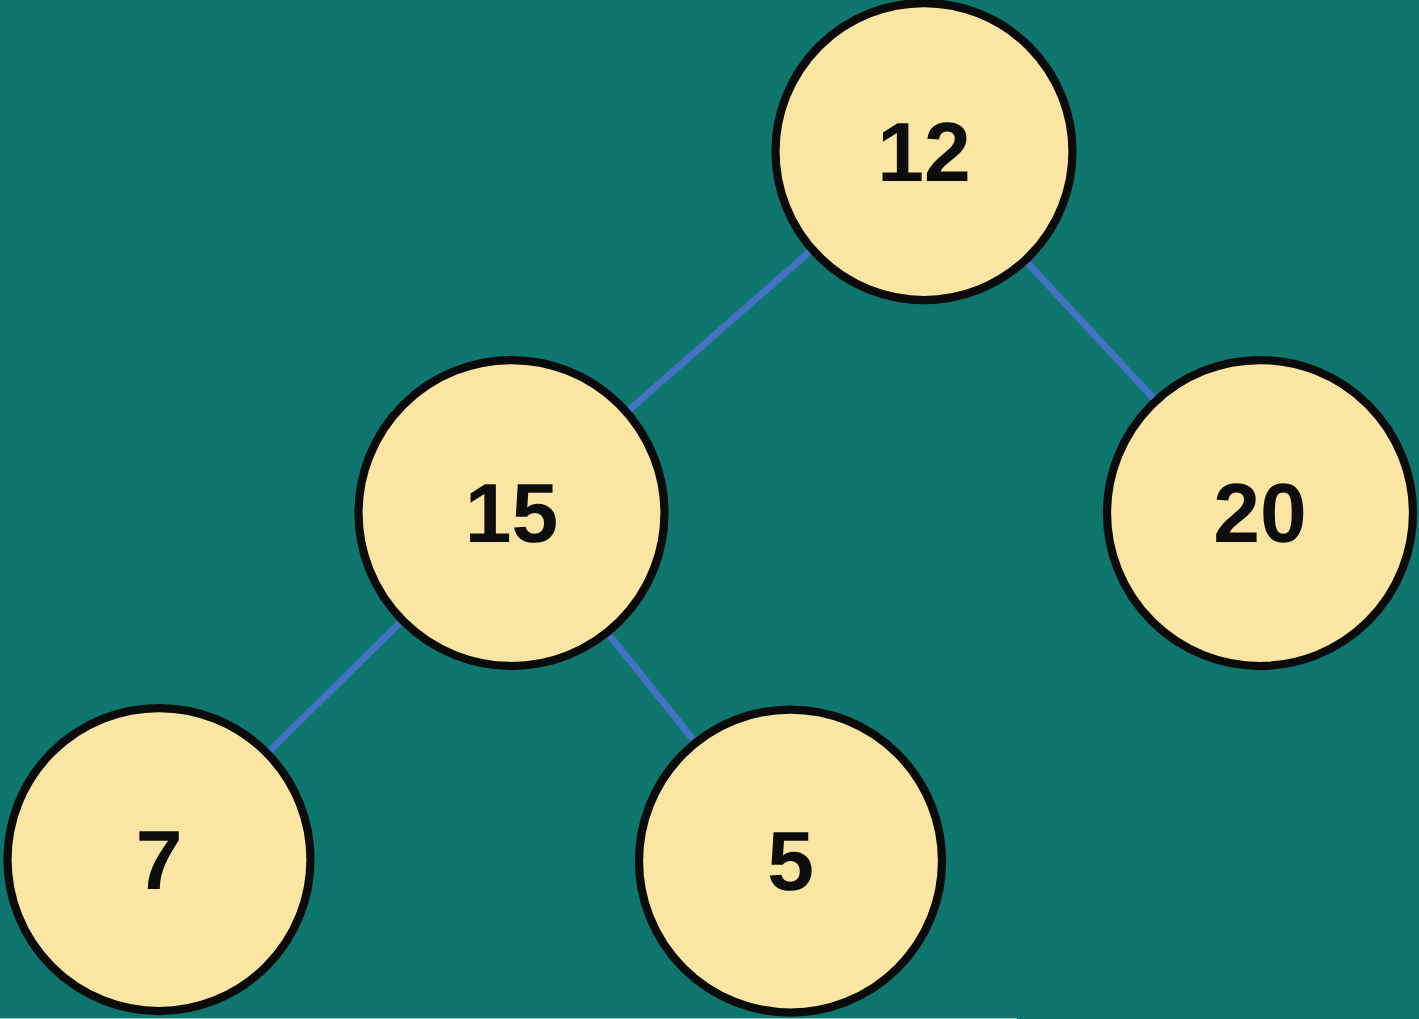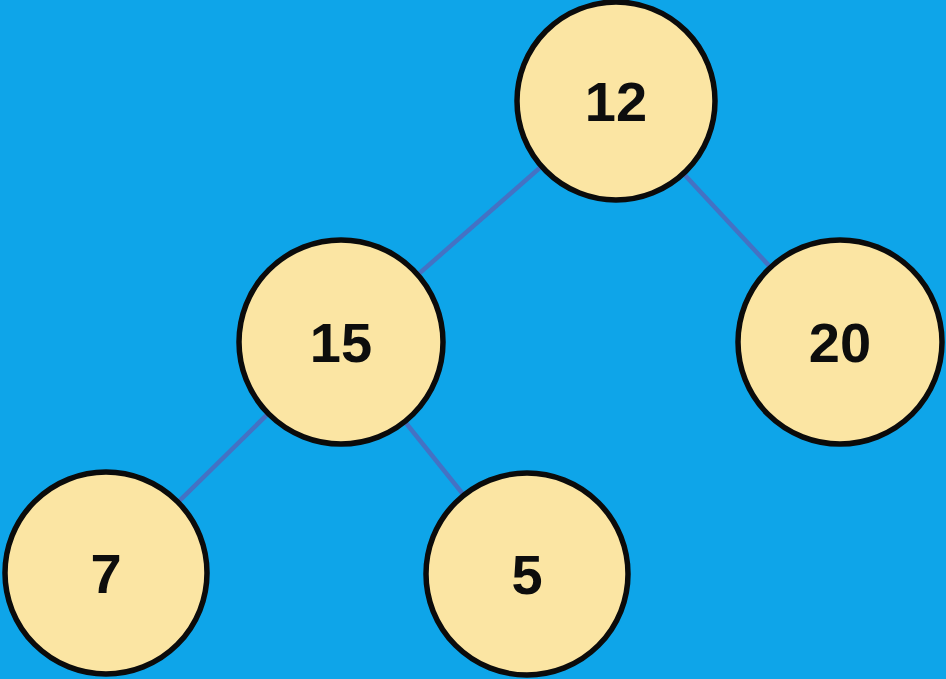--- a/index.html
+++ b/index.html
@@ -4,21 +4,21 @@
 <style>
   html, body {
     margin: 0;
     padding: 0;
     background: #ffffff;
   }
   .stage {
     position: relative;
     width: 946px;
     height: 679px;
-    background: #0ea5e9;
+    background: #0f766e;
     overflow: hidden;
     font-family: "Liberation Sans", sans-serif;
   }
   svg.tree-canvas {
     display: block;
     width: 946px;
     height: 679px;
   }
   .tree-edge {
     fill: none;

